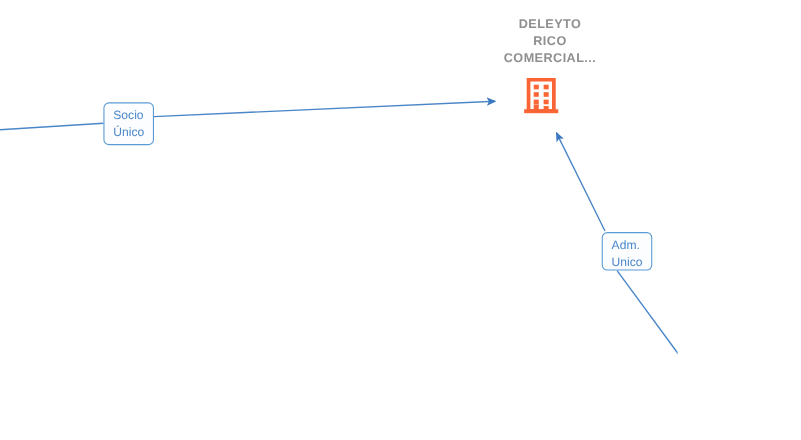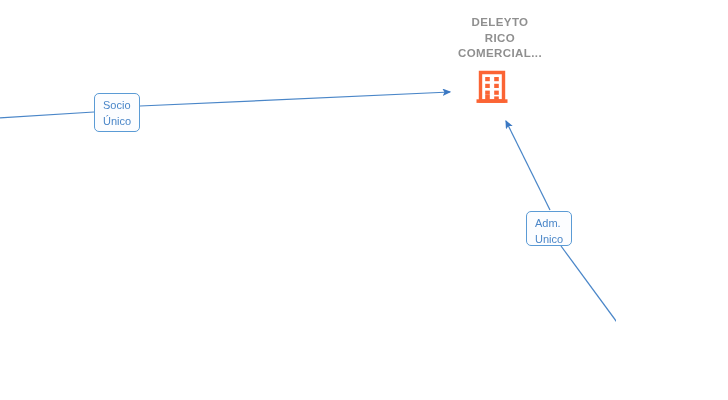--- a/index.html
+++ b/index.html
@@ -66,21 +66,21 @@
     white-space: pre-line;
     z-index: 5;
   }
   #rel-socio-unico {
     left: 94px;
     top: 93px;
     width: 46px;
     height: 39px;
   }
   #rel-adm-unico {
-    left: 526px;
+    left: 547px;
     top: 211px;
     width: 46px;
     height: 35px;
   }
 
   
   .person-node {
     position: absolute;
     left: 624px;
     top: 348px;

